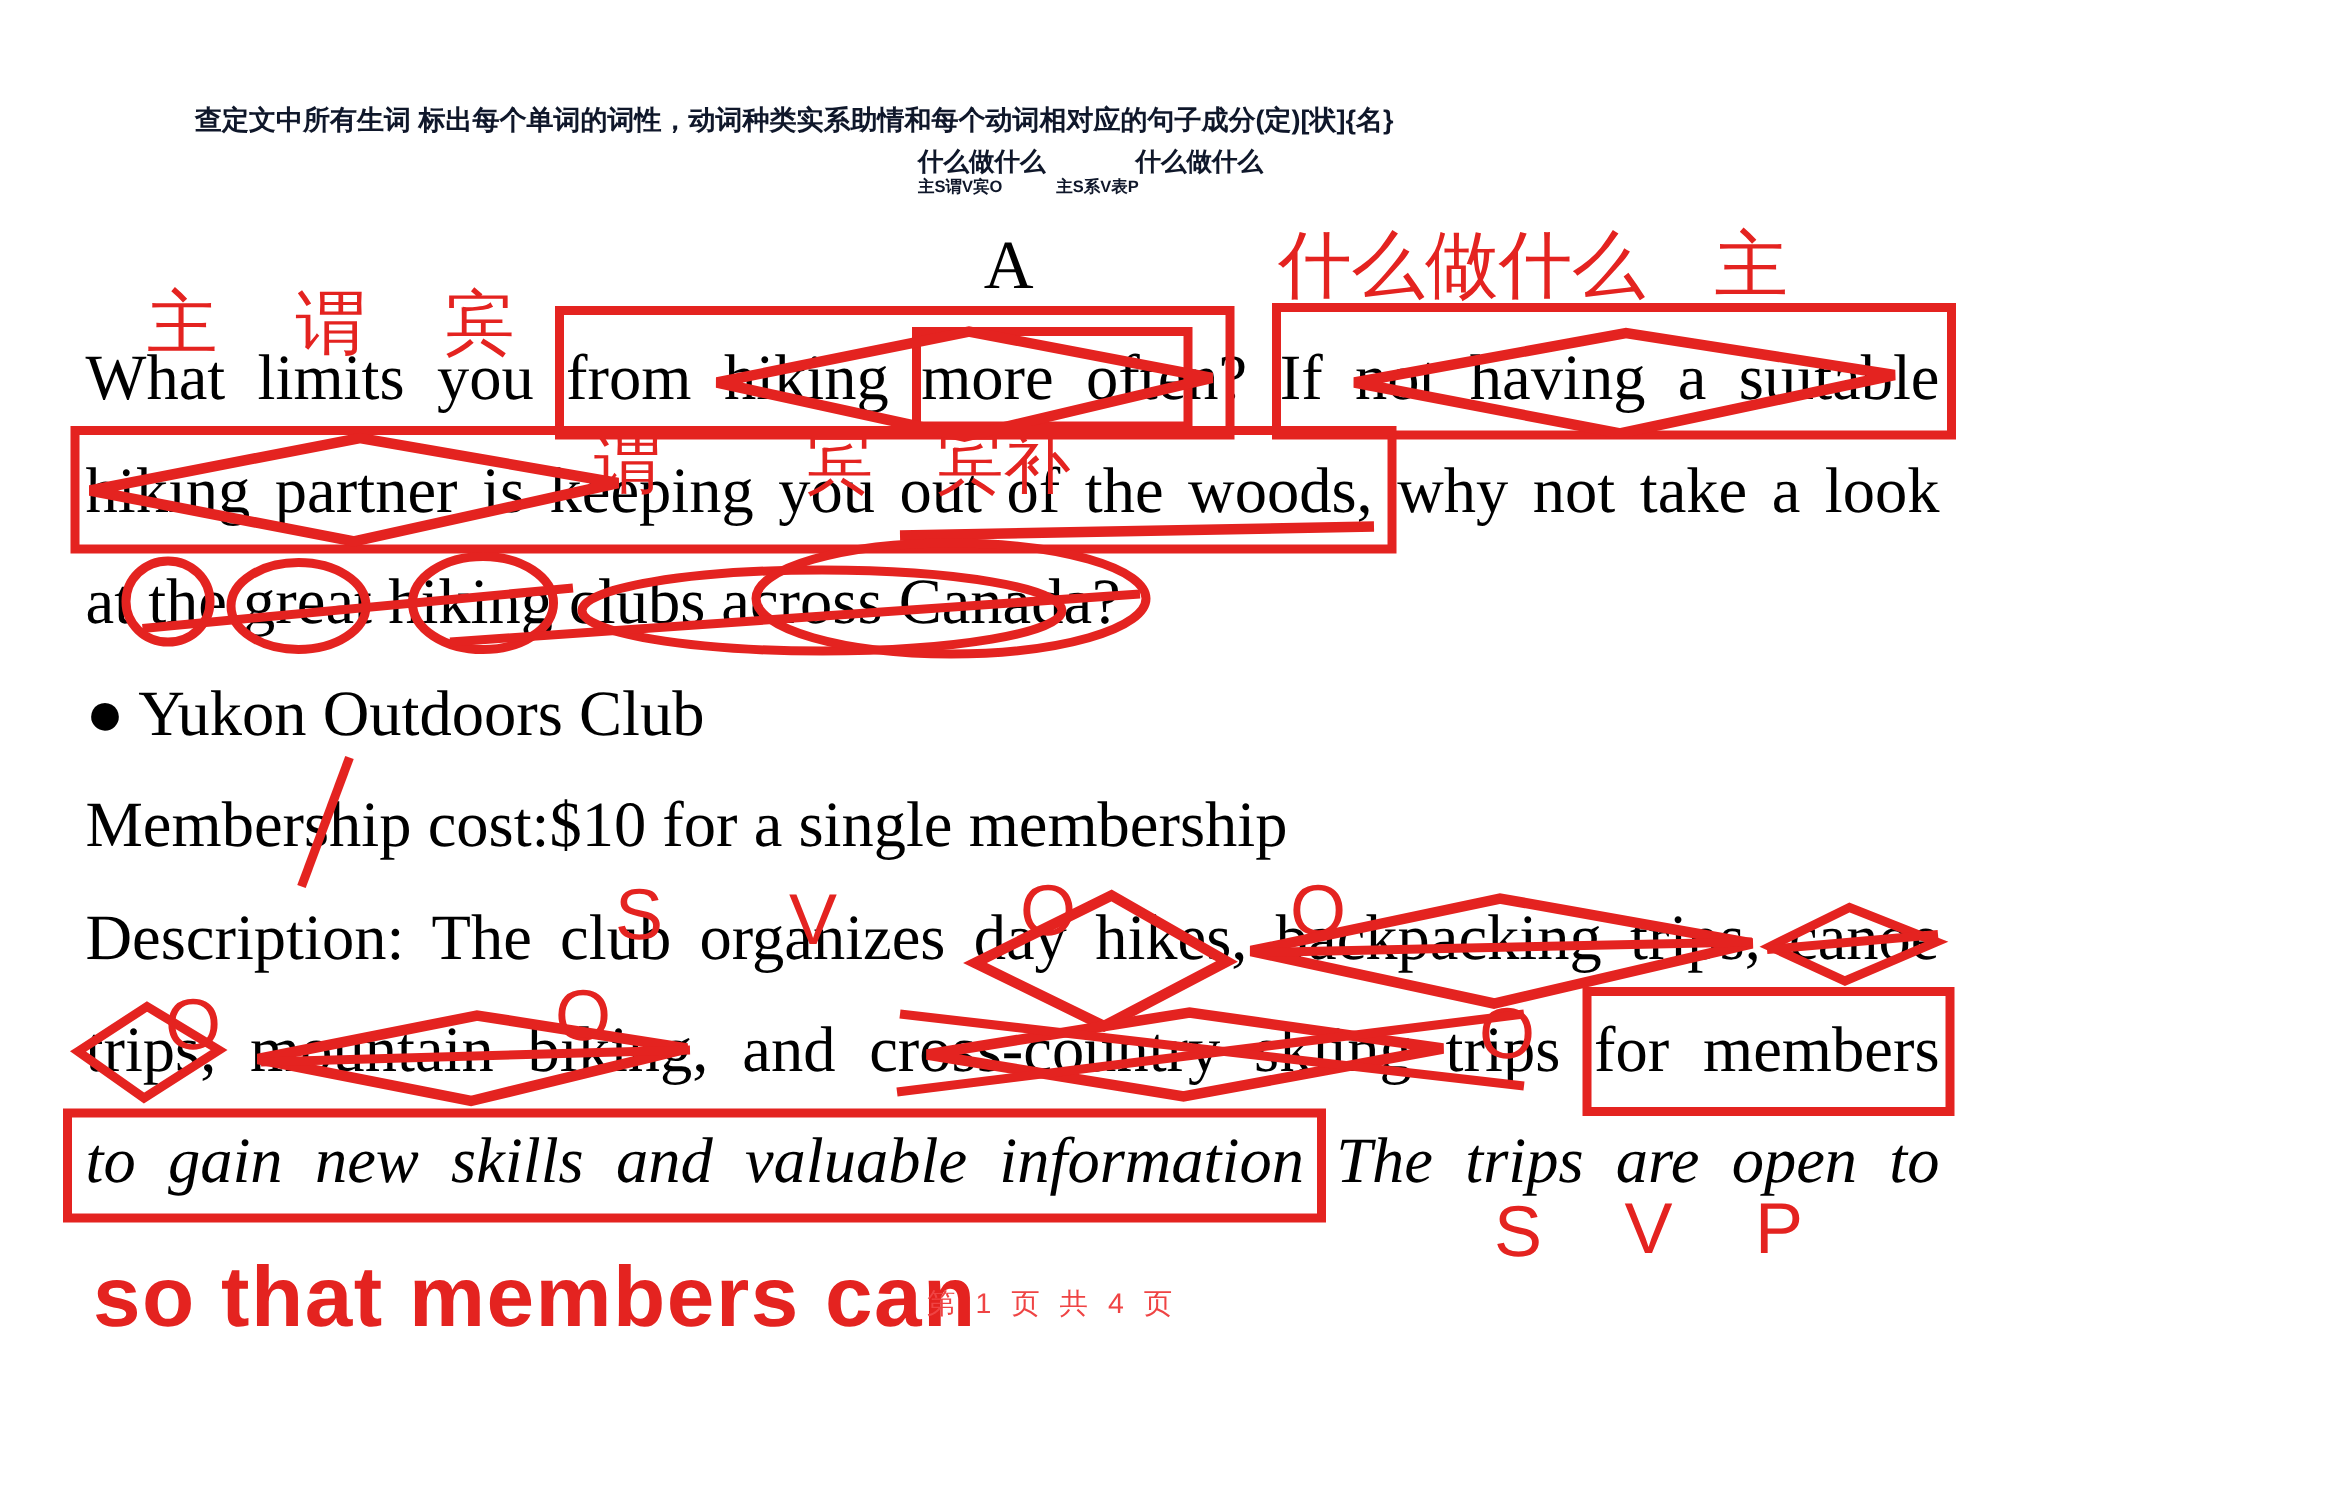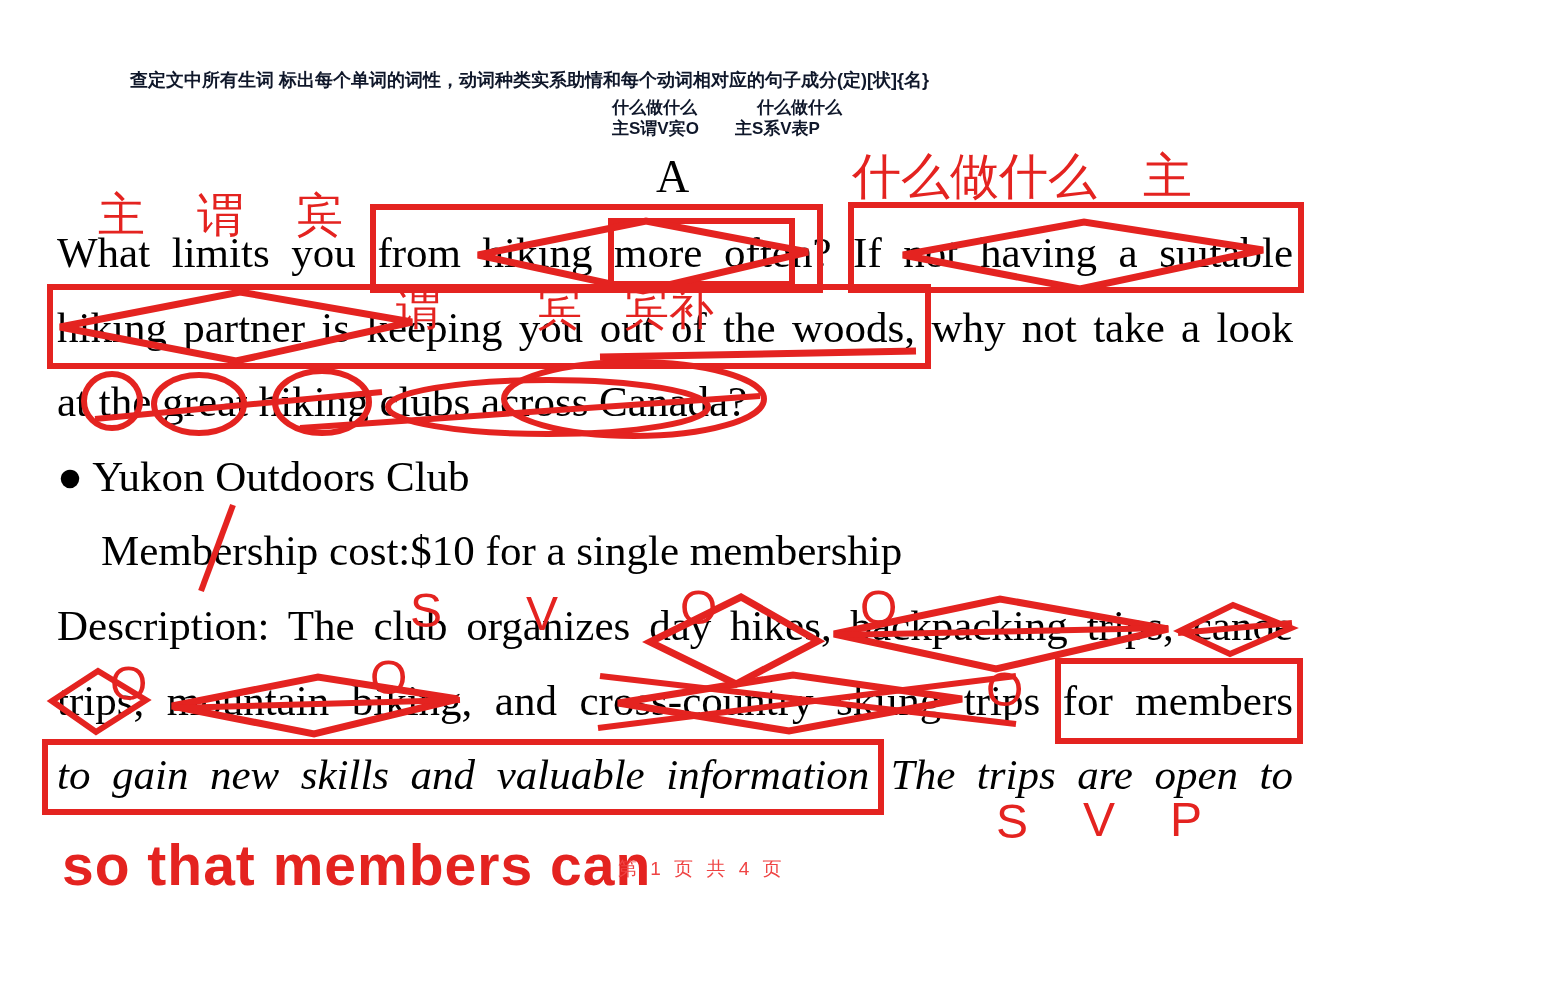--- a/index.html
+++ b/index.html
@@ -7,32 +7,32 @@
   html,body { background:#ffffff; }
   .page {
     position:relative; width:1556px; height:996px; background:#fff; overflow:hidden;
     font-family:"Liberation Serif","DejaVu Serif",serif; color:#000;
   }
   
   .hdr { position:absolute; font-family:"Liberation Sans","DejaVu Sans",sans-serif;
          font-weight:bold; color:#0f172a; white-space:nowrap; }
   #hdr1 { left:130px; top:68px;  font-size:18px; }
   #hdr2 { left:612px; top:96px;  font-size:17px; }
-  #hdr3 { left:612px; top:117px; font-size:17px; }
+  #hdr3 { left:612px; top:117px; font-size:11px; }
   .gap60 { display:inline-block; width:60px; }
   .gap36 { display:inline-block; width:36px; }
   
   #titleA { position:absolute; left:0; top:150px; width:1345px; text-align:center;
             font-size:46px; }
   
   .tl { position:absolute; left:57px; width:1236px; font-size:43px; line-height:47px;
         white-space:nowrap; }
   .tl.j { text-align:justify; text-align-last:justify; white-space:normal; }
   #l1 { top:229px; } #l2 { top:304px; } #l3 { top:378px; } #l4 { top:453px; }
-  #l5 { top:527px;margin-left:44px; } #l6 { top:602px; } #l7 { top:677px; } #l8 { top:751px;font-style:italic; }
+  #l5 { top:527px; } #l6 { top:602px; } #l7 { top:677px; } #l8 { top:751px;font-style:italic; }
   
   .red-cn, .mk, #note {
     position:absolute; color:var(--red);
     font-family:"Liberation Sans","DejaVu Sans",sans-serif; white-space:nowrap;
   }
   #ann-svo1   { left:98px;  top:184px; font-size:47px; }
   #ann-svo1 span { margin-right:52px; }
   #ann-clause { left:852px; top:144px; font-size:49px; }
   #ann-clause .cl-gap { display:inline-block; width:46px; }
   #ann-mid    { left:396px; top:279px; font-size:45px; }

